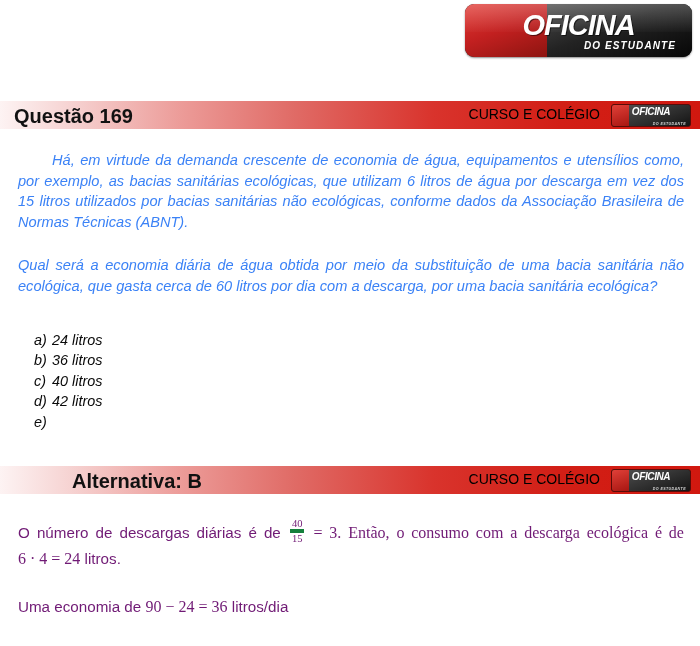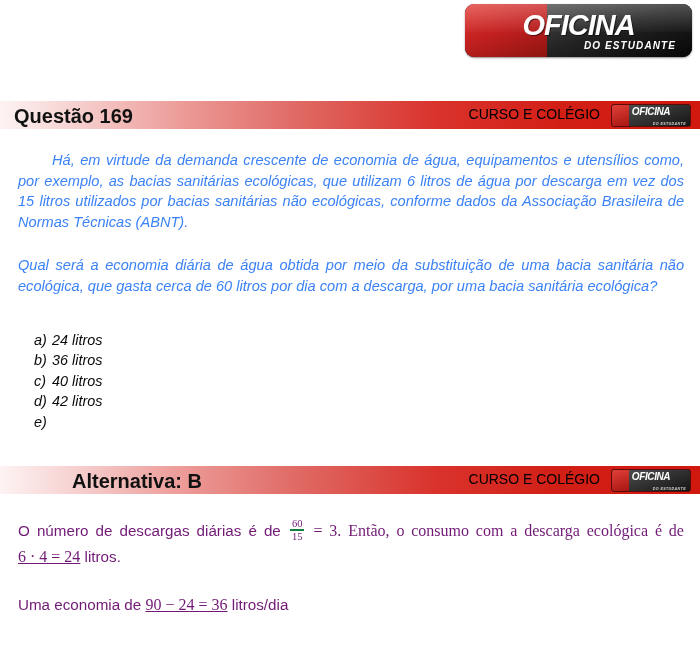--- a/index.html
+++ b/index.html
@@ -217,37 +217,37 @@
     font-size: 15.2px;
     line-height: 1.62;
     text-align: justify;
     margin: 0;
     color: #701a75;
   }
   .sol-para.last {
     text-align: left;
     margin-top: 22px;
   }
-  .nowrap { white-space: nowrap; text-decoration: underline; }
+  .nowrap { white-space: nowrap; }
 
   
   .frac {
     display: inline-block;
     vertical-align: -0.42em;
     text-align: center;
     font-size: 10.5px;
     line-height: 1.08;
     margin: 0 2px;
     font-family: "Liberation Serif", serif;
   }
   .frac .num { display: block; padding: 0 2px; }
   .frac .den {
     display: block;
     padding: 0 2px;
-    border-top: 2px solid #15803d;
+    border-top: 4px solid #15803d;
   }
   .mathish { font-family: "Liberation Serif", serif; font-size: 16px; }
 </style>
 </head>
 <body>
 
 <div class="logo-area">
   <div class="brand-logo">
     <div class="half-red"></div>
     <div class="half-dark"></div>
@@ -302,21 +302,21 @@
     <div class="m-red"></div>
     <div class="m-dark"></div>
     <div class="m-word">OFICINA</div>
     <div class="m-sub">DO ESTUDANTE</div>
   </div>
 </div>
 
 <div class="solution">
   <p class="sol-para">
     <span>O número de descargas diárias é de</span>
-    <span class="frac"><span class="num">60</span><span class="den">15</span></span>
+    <span class="frac"><span class="num">40</span><span class="den">15</span></span>
     <span class="mathish">= 3. Então, o consumo com a descarga ecológica é de</span>
     <span class="mathish nowrap">6 · 4 = 24</span>
     <span>litros.</span>
   </p>
   <p class="sol-para last">
     <span>Uma economia de</span>
     <span class="mathish nowrap">90 − 24 = 36</span>
     <span>litros/dia</span>
   </p>
 </div>

